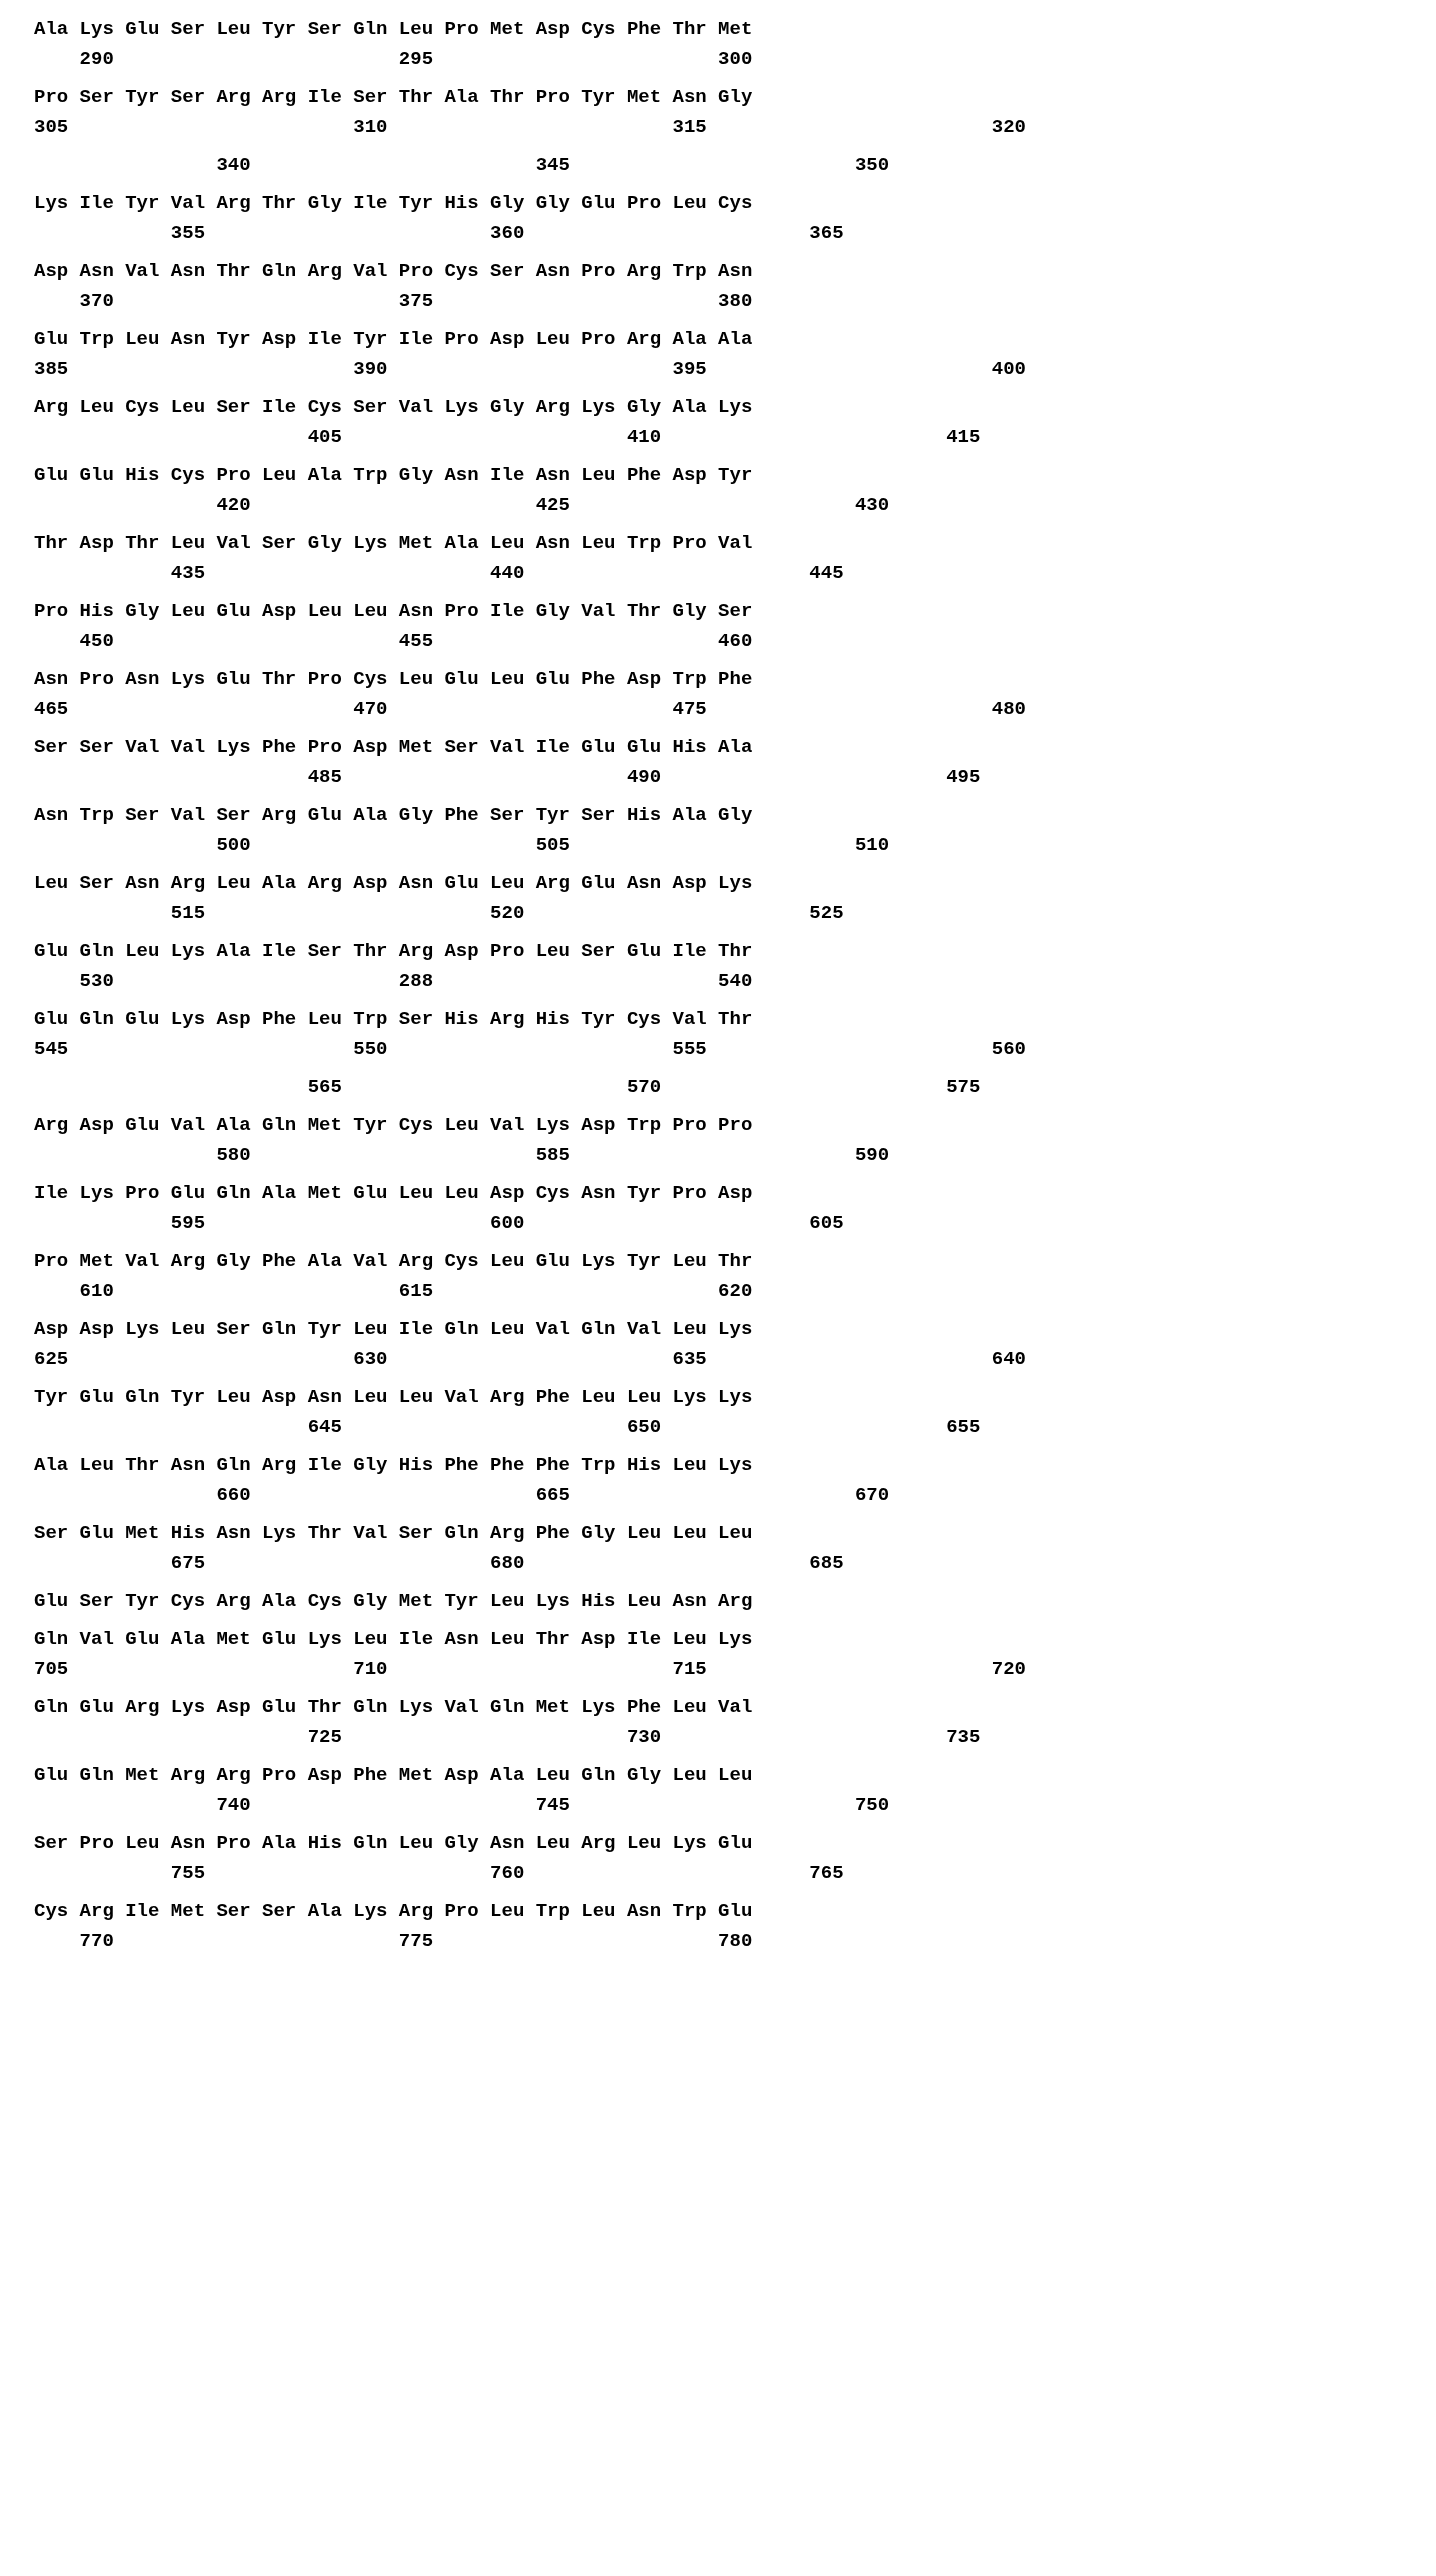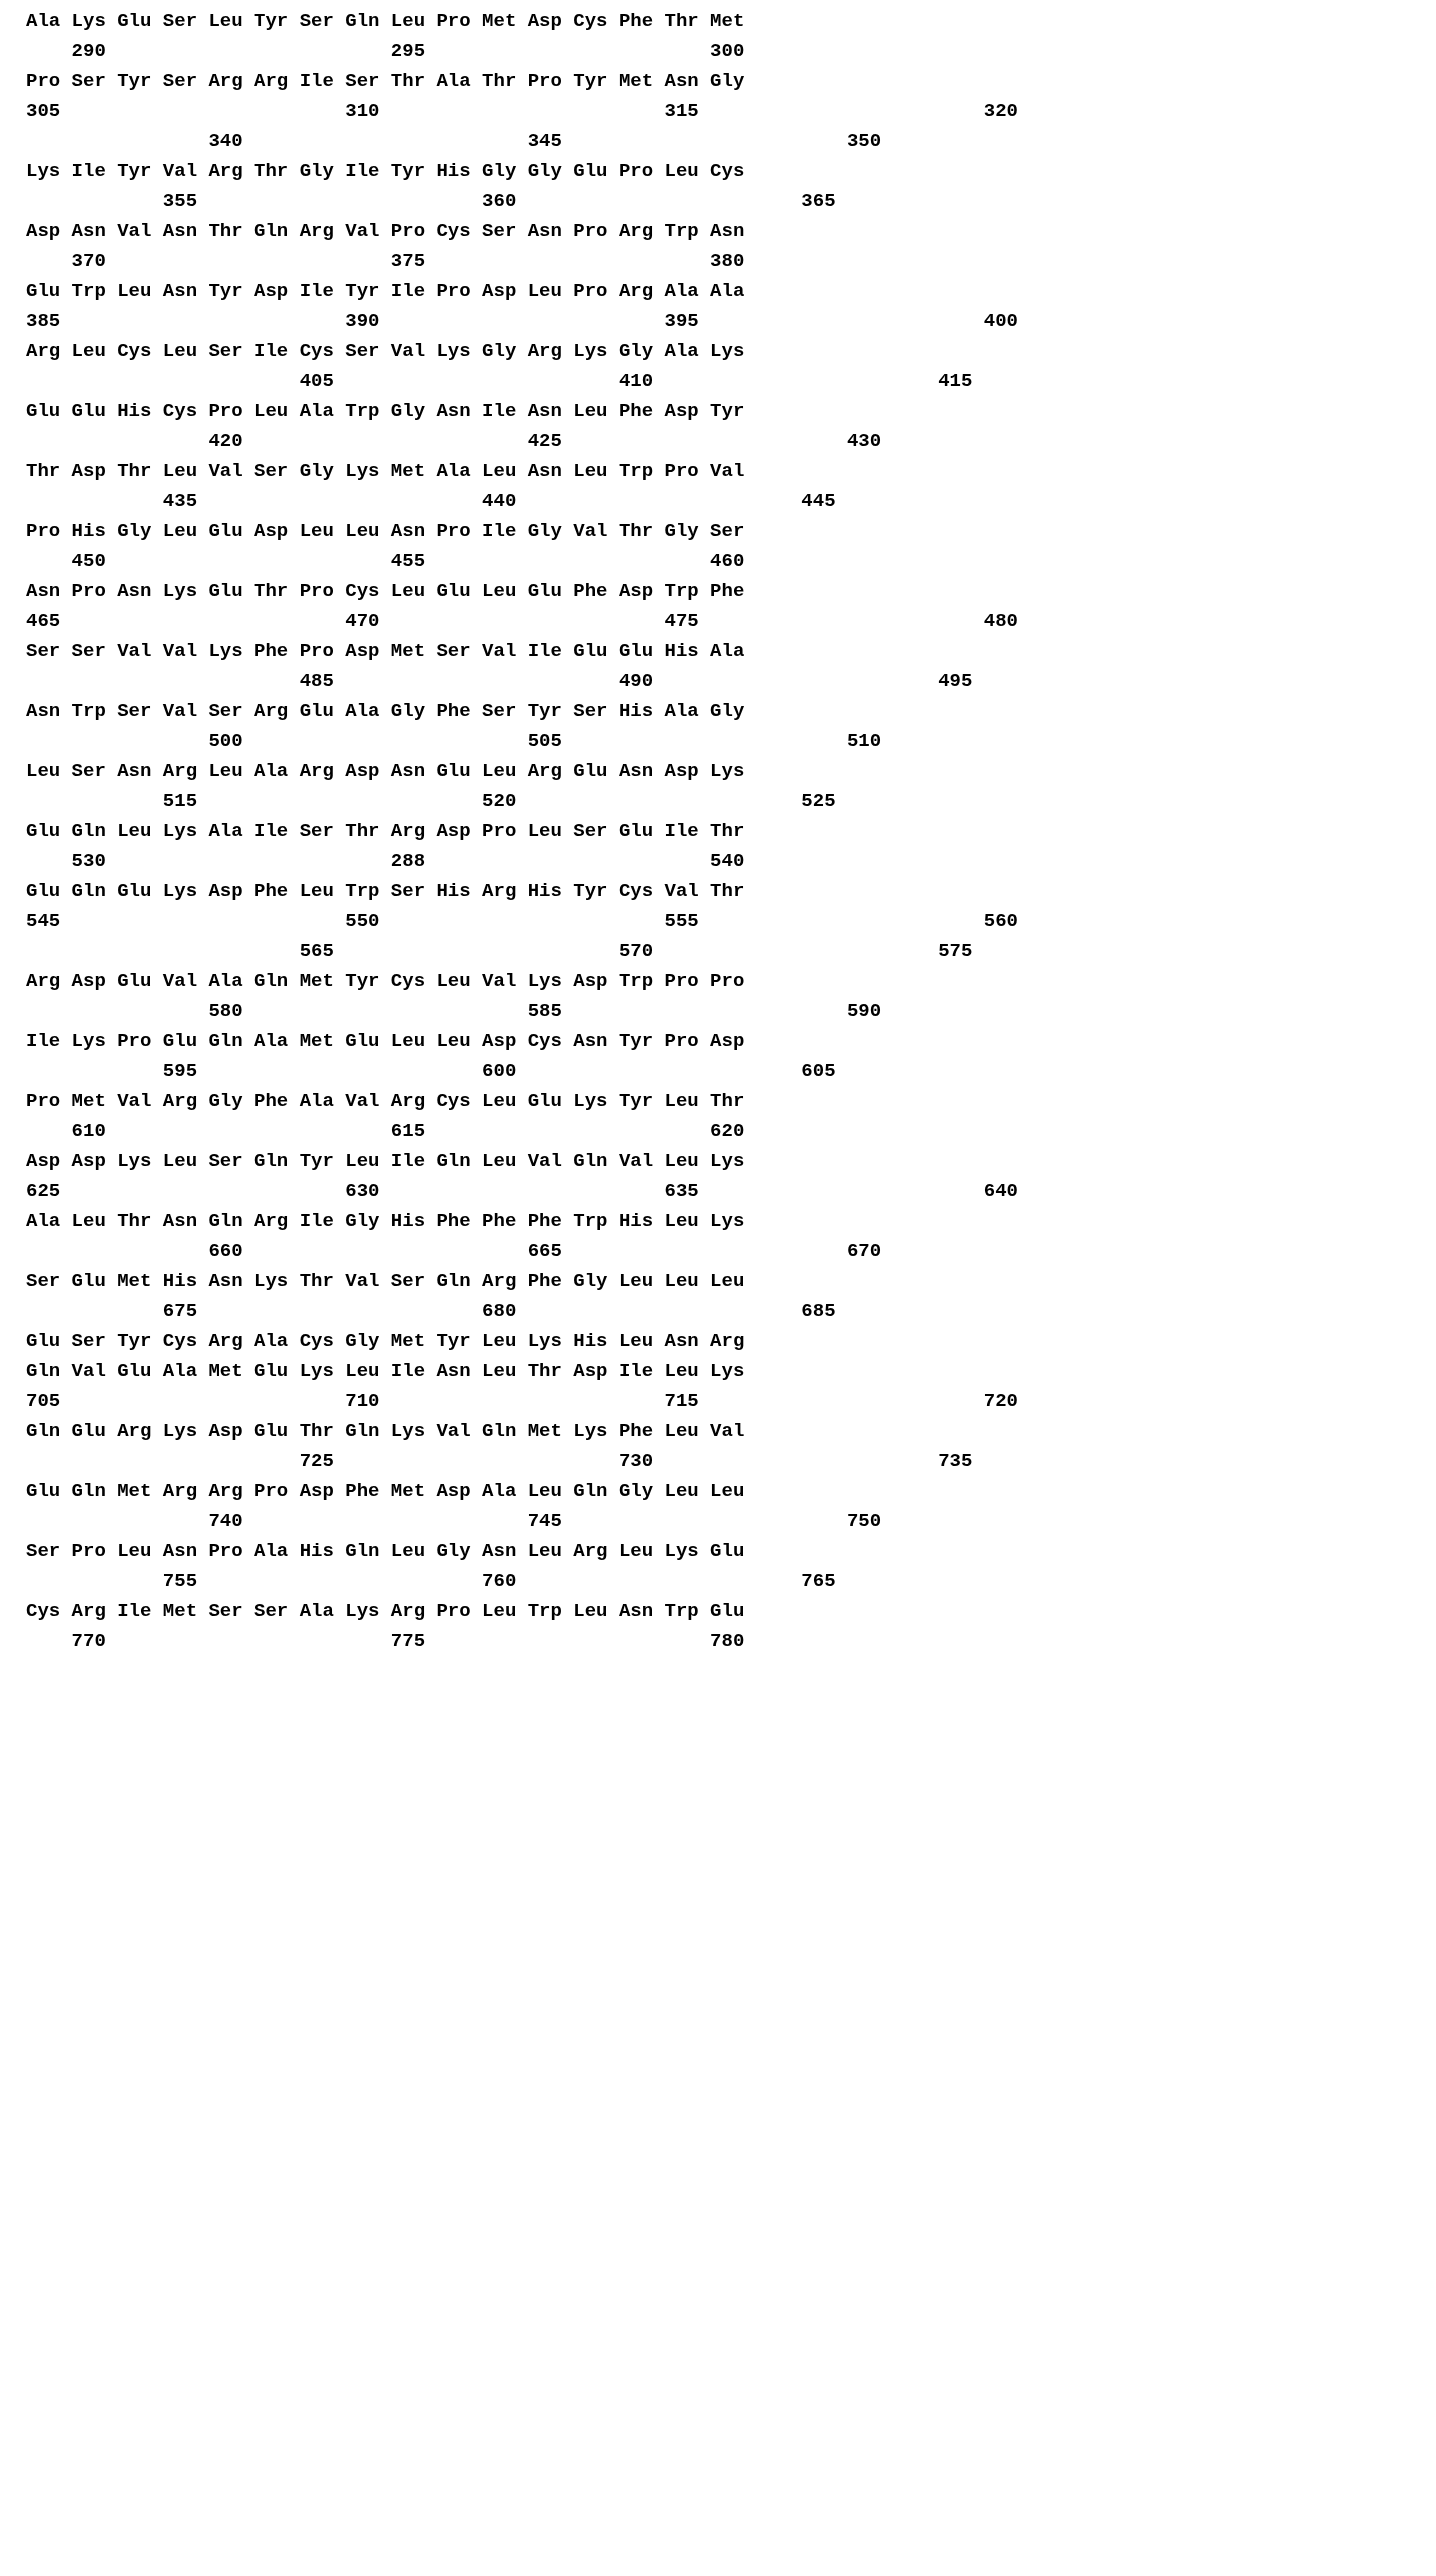--- a/index.html
+++ b/index.html
@@ -10,21 +10,21 @@
   body {
     width: 1437px;
     height: 2576px;
     font-family: "Liberation Mono", "DejaVu Sans Mono", monospace;
     color: #000000;
   }
   #sequence-listing {
     padding: 5.6px 0 0 26px;
   }
   .seq-block {
-    margin: 0;
+    margin: 8px;
     padding: 0;
   }
   .residue-line, .number-line {
     font-family: "Liberation Mono", "DejaVu Sans Mono", monospace;
     font-size: 19px;
     line-height: 30px;
     letter-spacing: 0px;
     white-space: pre;
     margin: 0;
   }
@@ -115,20 +115,24 @@
     </div>
     <div class="seq-block">
       <div class="residue-line">Pro Met Val Arg Gly Phe Ala Val Arg Cys Leu Glu Lys Tyr Leu Thr</div>
       <div class="number-line">    610                         615                         620</div>
     </div>
     <div class="seq-block">
       <div class="residue-line">Asp Asp Lys Leu Ser Gln Tyr Leu Ile Gln Leu Val Gln Val Leu Lys</div>
       <div class="number-line">625                         630                         635                         640</div>
     </div>
     <div class="seq-block">
+      <div class="residue-line">Tyr Glu Gln Tyr Leu Asp Asn Leu Leu Val Arg Phe Leu Leu Lys Lys</div>
+      <div class="number-line">                        645                         650                         655</div>
+    </div>
+    <div class="seq-block">
       <div class="residue-line">Ala Leu Thr Asn Gln Arg Ile Gly His Phe Phe Phe Trp His Leu Lys</div>
       <div class="number-line">                660                         665                         670</div>
     </div>
     <div class="seq-block">
       <div class="residue-line">Ser Glu Met His Asn Lys Thr Val Ser Gln Arg Phe Gly Leu Leu Leu</div>
       <div class="number-line">            675                         680                         685</div>
     </div>
     <div class="seq-block">
       <div class="residue-line">Glu Ser Tyr Cys Arg Ala Cys Gly Met Tyr Leu Lys His Leu Asn Arg</div>
     </div>

